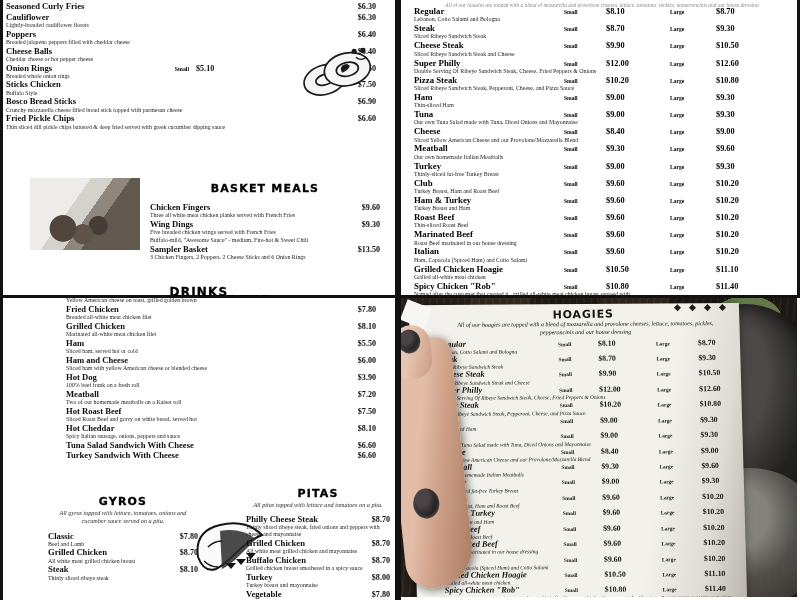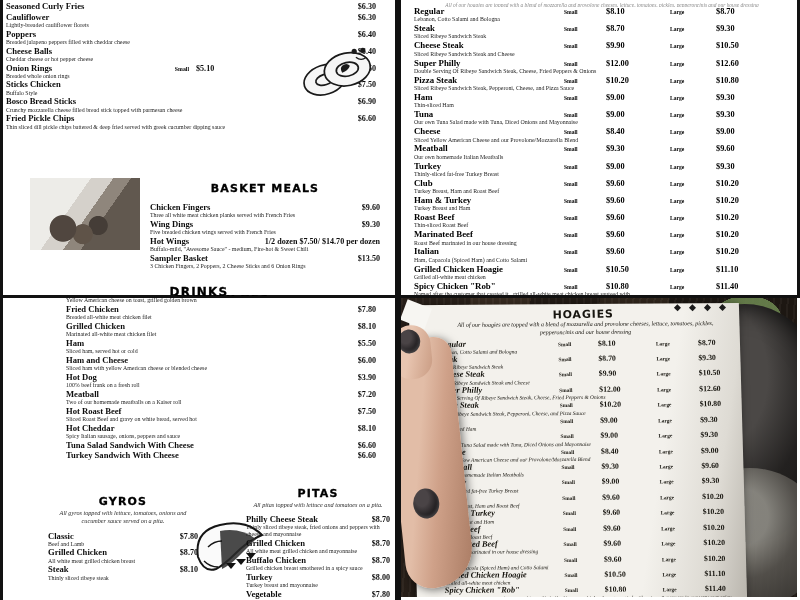--- a/index.html
+++ b/index.html
@@ -252,25 +252,20 @@
               <span class="dots"></span>
               <span class="pr">$9.60</span>
             </div>
             <div class="desc">Three all white meat chicken planks served with French Fries</div>
             <div class="row">
               <span class="nm">Wing Dings</span>
               <span class="dots"></span>
               <span class="pr">$9.30</span>
             </div>
             <div class="desc">Five breaded chicken wings served with French Fries</div>
-            <div class="row">
-              <span class="nm">Hot Wings</span>
-              <span class="dots"></span>
-              <span class="pr">1/2 dozen $7.50/ $14.70 per dozen</span>
-            </div>
             <div class="desc">Buffalo-mild, "Awesome Sauce" - medium, Fire-hot &amp; Sweet Chili</div>
             <div class="row">
               <span class="nm">Sampler Basket</span>
               <span class="dots"></span>
               <span class="pr">$13.50</span>
             </div>
             <div class="desc">3 Chicken Fingers, 2 Poppers, 2 Cheese Sticks and 6 Onion Rings</div>
           </div>
       </div>
 

